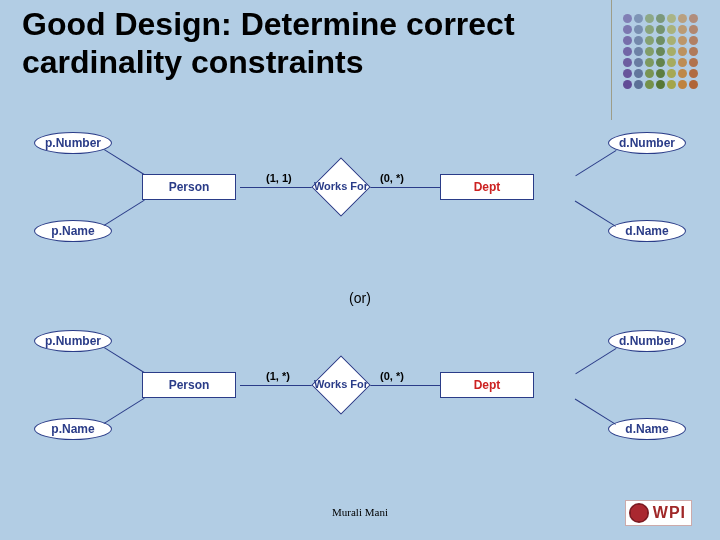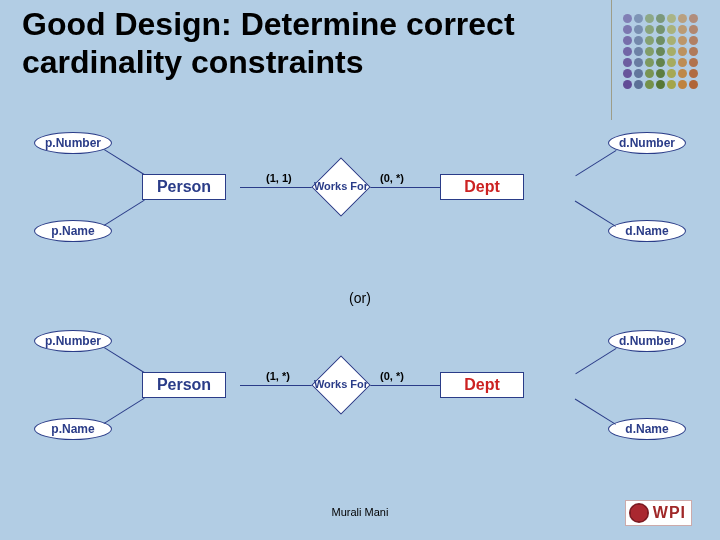--- a/index.html
+++ b/index.html
@@ -18,23 +18,23 @@
   .dots .row { line-height:0; height:11px; }
   .dots .dot {
     display:inline-block; width:9px; height:9px; border-radius:50%;
     margin-left:2px; vertical-align:top;
   }
   .diag { position:absolute; left:34px; width:652px; height:130px; }
   .diag1 { top:132px; }
   .diag2 { top:330px; }
   .entity {
     position:absolute; border:1px solid #2a3c88; background:#fff;
-    color:#2a3c88; font-size:16px; font-weight:bold;
+    color:#2a3c88; font-size:12px; font-weight:bold;
     display:flex; align-items:center; justify-content:center;
-    width:84px; height:26px;
+    width:94px; height:26px;
   }
   .entity.red { color:#c22; }
   .attr {
     position:absolute; border:1px solid #2a3c88; background:#fff;
     border-radius:50%; color:#2a3c88; font-size:12px; font-weight:bold;
     display:flex; align-items:center; justify-content:center;
     width:78px; height:22px;
   }
   .diamond {
     position:absolute; width:58px; height:58px;
@@ -54,21 +54,21 @@
     position:absolute; font-size:11px; color:#000; font-weight:bold;
   }
   .hline { position:absolute; height:1px; background:#2a3c88; }
   .dline { position:absolute; width:1px; background:#2a3c88; transform-origin:top left; }
   .or-label {
     position:absolute; left:0; width:720px; top:290px; text-align:center;
     font-size:14px; color:#000;
   }
   .footer-author {
     position:absolute; left:0; width:720px; bottom:22px; text-align:center;
-    font-size:11px; color:#000;
+    font-size:11px; color:#000;font-family:Liberation Serif, serif;
   }
   .logo {
     position:absolute; right:28px; bottom:14px; display:flex; align-items:center;
     background:#fff; border:1px solid #caa; padding:2px 5px 2px 3px;
   }
   .logo .seal {
     width:20px; height:20px; border-radius:50%;
     background:radial-gradient(circle,#aa2830 0 58%, #7d1b22 60% 100%);
     margin-right:4px;
   }

